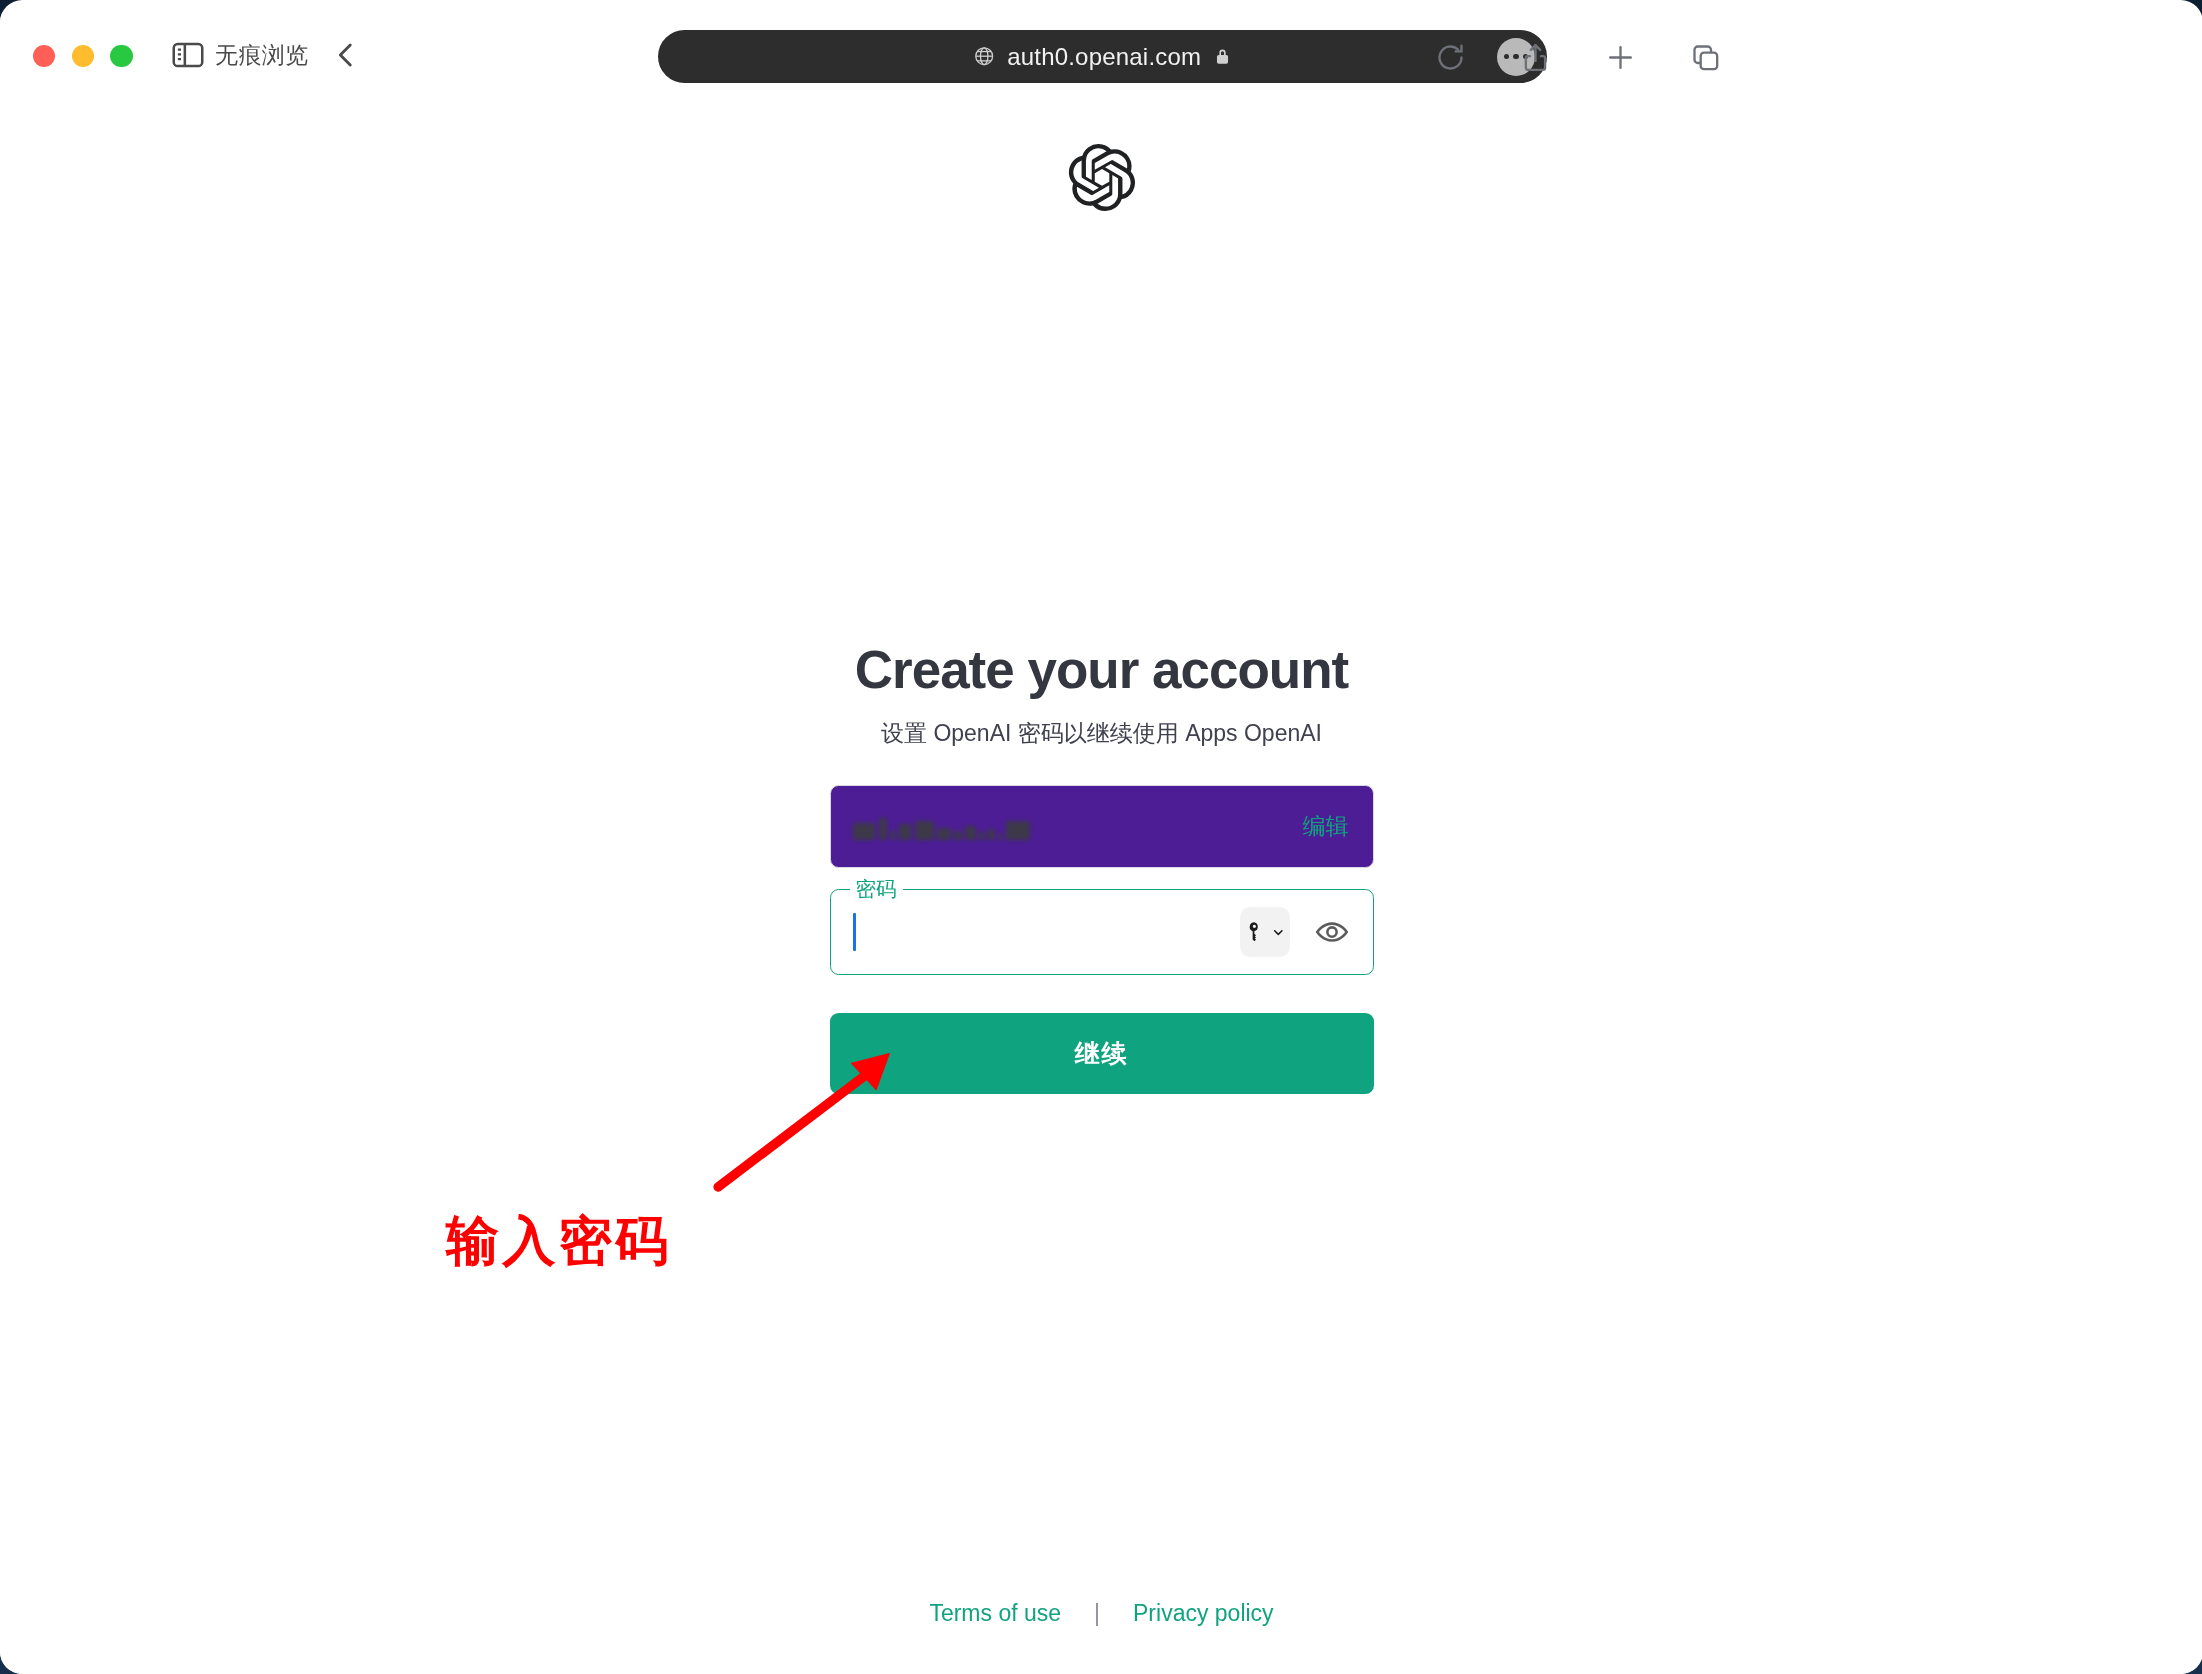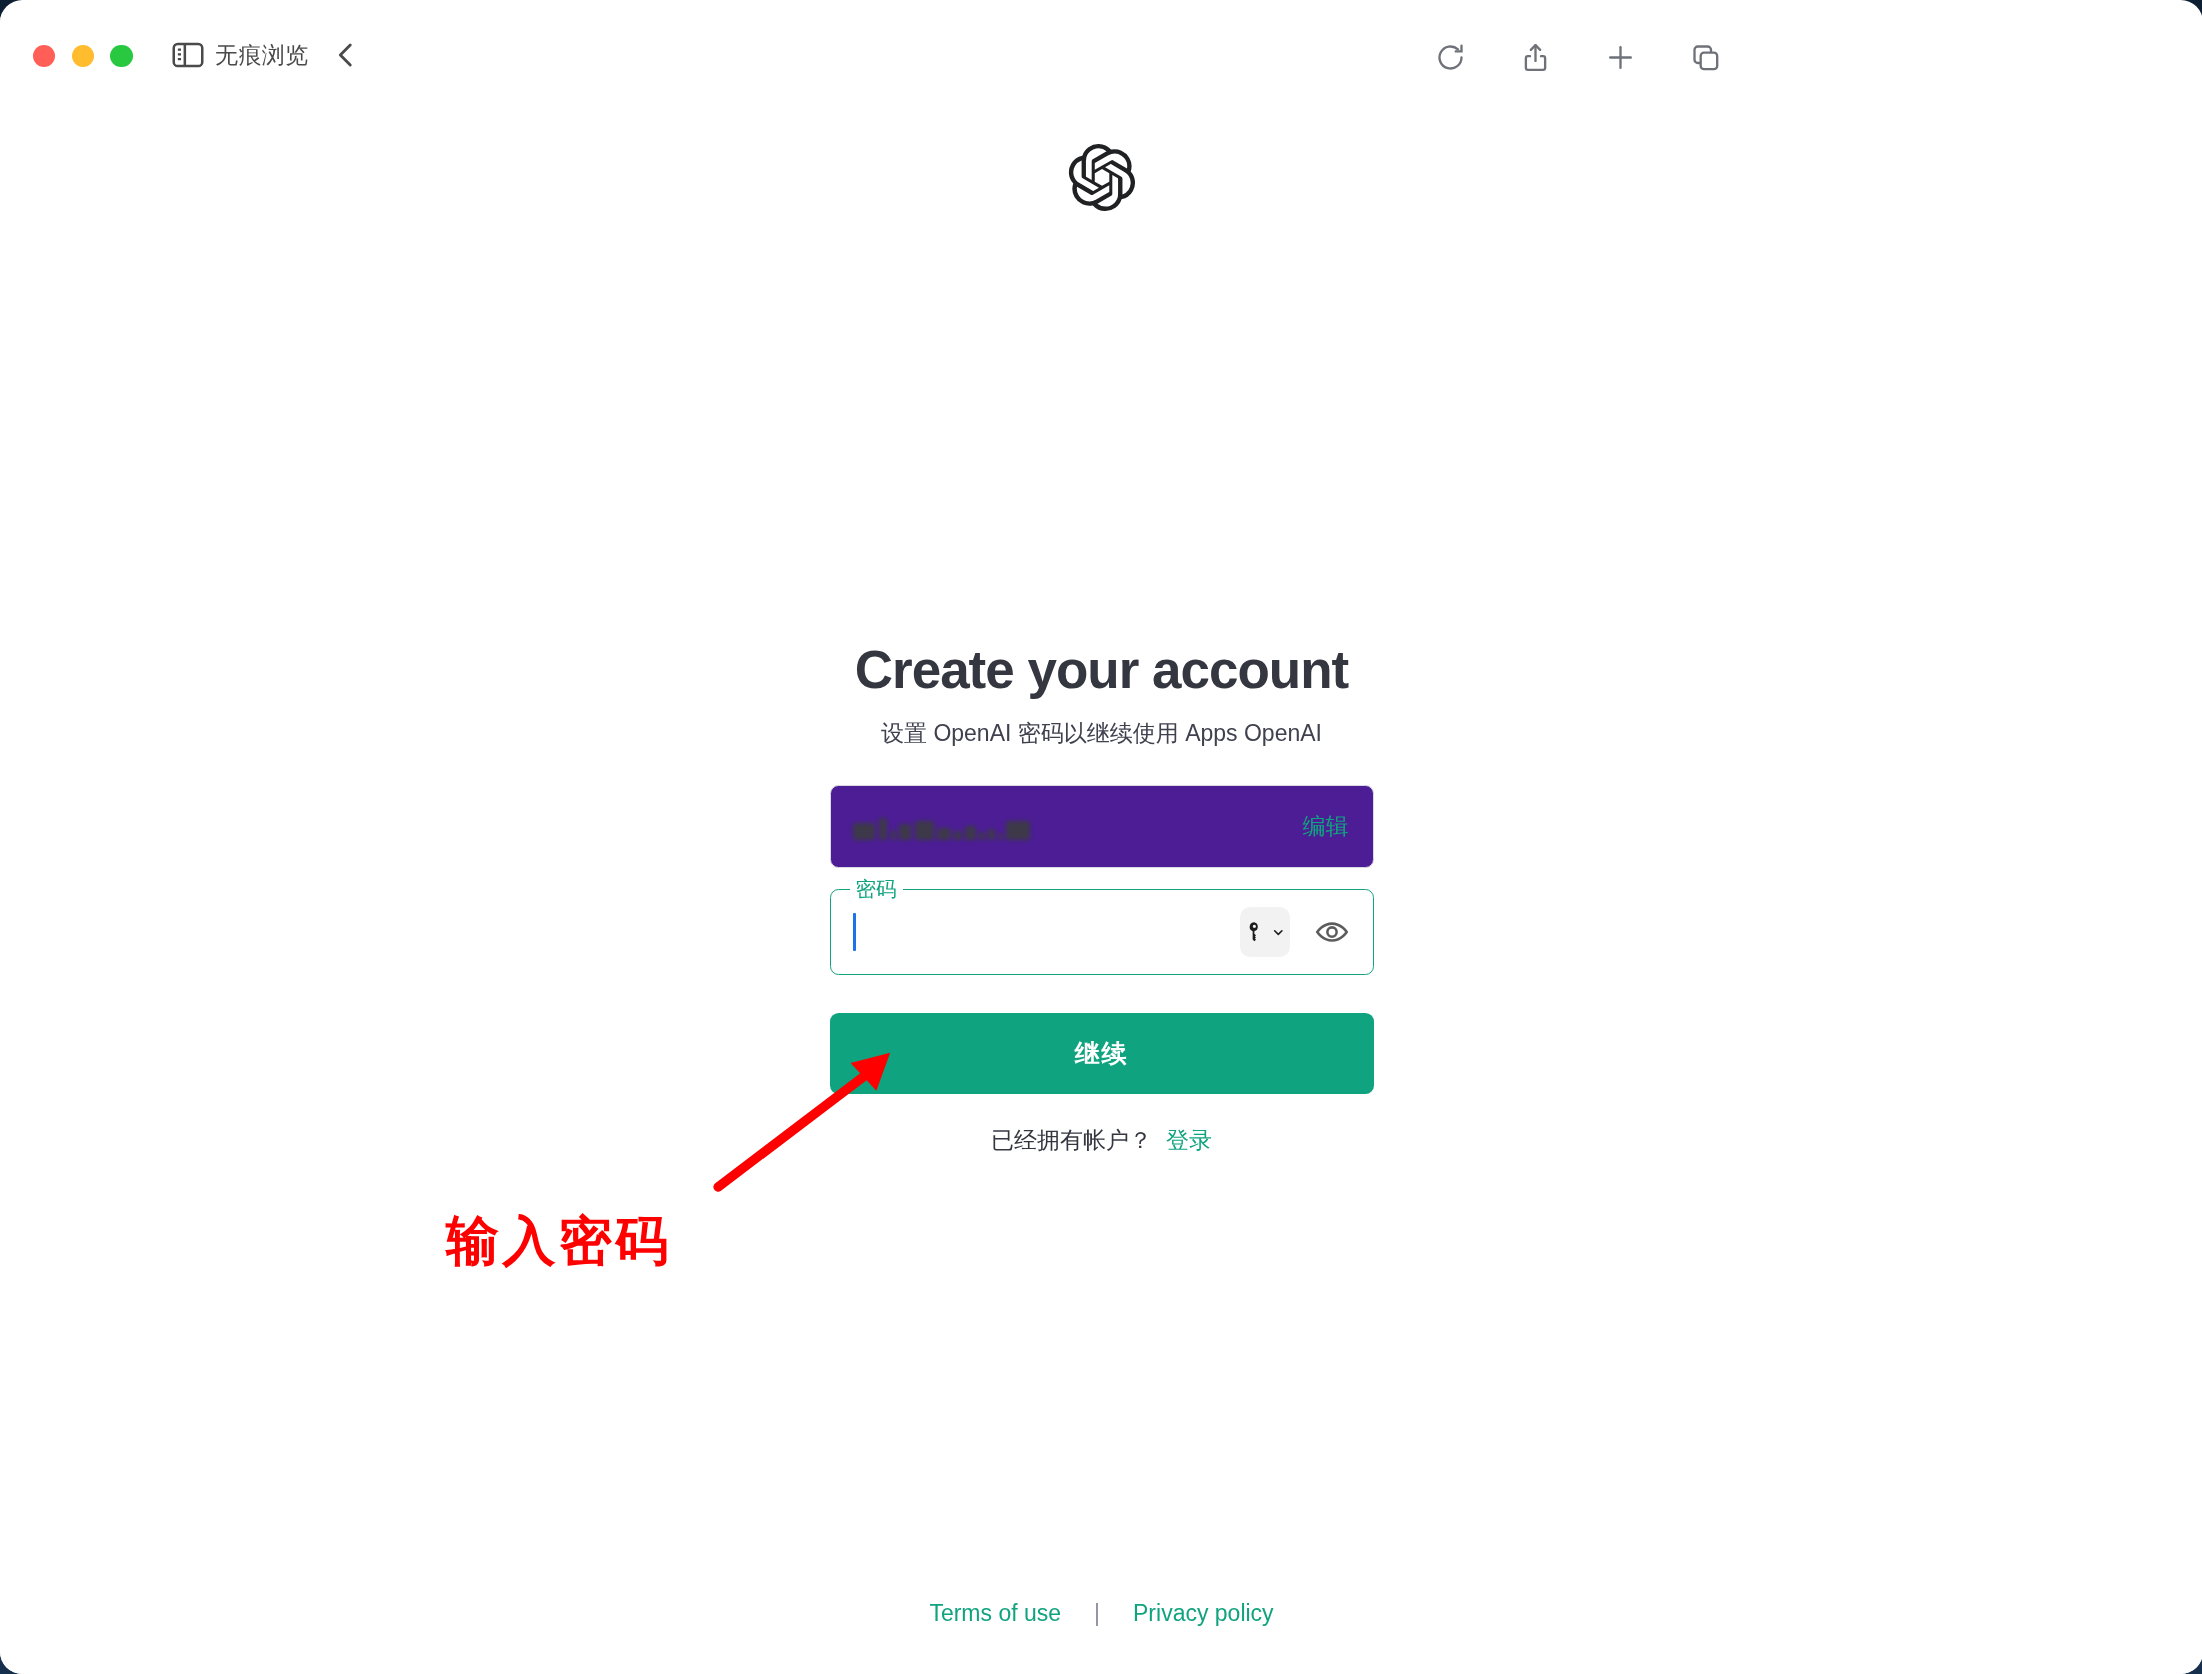--- a/index.html
+++ b/index.html
@@ -349,20 +349,43 @@
     </div>
 
     <div class="private-label">无痕浏览</div>
 
     <div class="back-chevron">
       <svg viewBox="0 0 24 24" width="34" height="34" fill="none" stroke="#4a4a4a" stroke-width="2" stroke-linecap="round" stroke-linejoin="round">
         <polyline points="15,5 8,12 15,19"></polyline>
       </svg>
     </div>
 
+    <div class="url-pill">
+      <span class="url-globe">
+        <svg viewBox="0 0 24 24" width="22.4" height="22.4" fill="none" stroke="#cfcfcf" stroke-width="1.4">
+          <circle cx="12" cy="12" r="9"></circle>
+          <ellipse cx="12" cy="12" rx="4" ry="9"></ellipse>
+          <line x1="3" y1="12" x2="21" y2="12"></line>
+          <line x1="4.6" y1="7" x2="19.4" y2="7"></line>
+          <line x1="4.6" y1="17" x2="19.4" y2="17"></line>
+        </svg>
+      </span>
+      <span class="url-text">auth0.openai.com</span>
+      <span class="url-lock">
+        <svg viewBox="0 0 24 24" width="19" height="22.4" fill="#cfcfcf">
+          <rect x="5" y="10.5" width="14" height="11" rx="2.2"></rect>
+          <path d="M8 10.5V7.5a4 4 0 0 1 8 0v3h-2.1v-3a1.9 1.9 0 0 0-3.8 0v3z"></path>
+        </svg>
+      </span>
+      <span class="url-more">
+        <i></i>
+          <i></i>
+          <i></i>
+      </span>
+    </div>
 
     <div class="toolbar-right">
       <span class="tb-btn">
         <svg viewBox="0 0 24 24" width="33" height="33" fill="none" stroke="#6e7278" stroke-width="1.7" stroke-linecap="round">
           <path d="M20 12a8 8 0 1 1-2.6-5.9"></path>
           <polyline points="20,3.4 20,7.6 15.8,7.6"></polyline>
         </svg>
       </span>
       <span class="tb-btn">
         <svg viewBox="0 0 24 24" width="33" height="33" fill="none" stroke="#6e7278" stroke-width="1.7" stroke-linecap="round" stroke-linejoin="round">
@@ -432,24 +455,20 @@
         <span class="pw-eye">
           <svg viewBox="0 0 24 24" width="36" height="36" fill="none" stroke="#5c5c5c" stroke-width="1.7">
             <path d="M2.2 12S5.7 6.4 12 6.4 21.8 12 21.8 12 18.3 17.6 12 17.6 2.2 12 2.2 12z"></path>
             <circle cx="12" cy="12" r="3.1"></circle>
           </svg>
         </span>
       </div>
 
       <button class="continue-btn">继续</button>
 
-      <div class="signin-row">
-        <span>已经拥有帐户？</span>
-        <span class="signin-link">登录</span>
-      </div>
     </div>
 
     <div class="footer-links">
       <a href="#">Terms of use</a>
       <span class="footer-sep">|</span>
       <a href="#">Privacy policy</a>
     </div>
 
     <div class="annotation-arrow">
       <svg viewBox="0 0 230 200" width="198" height="172">

